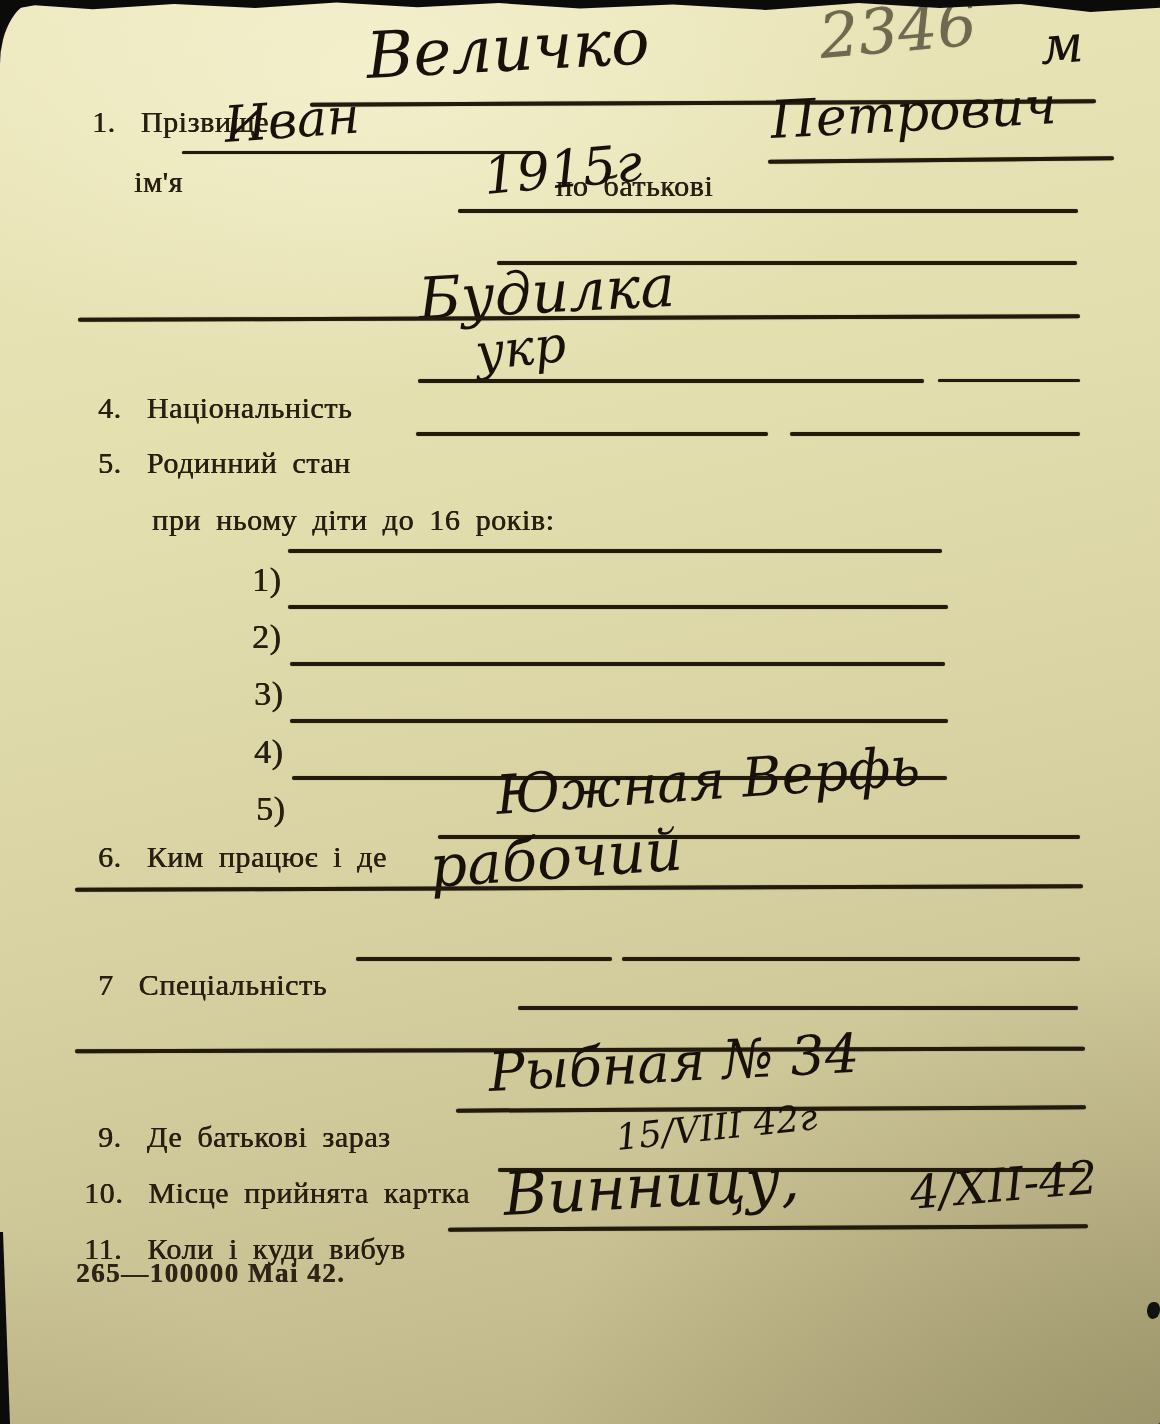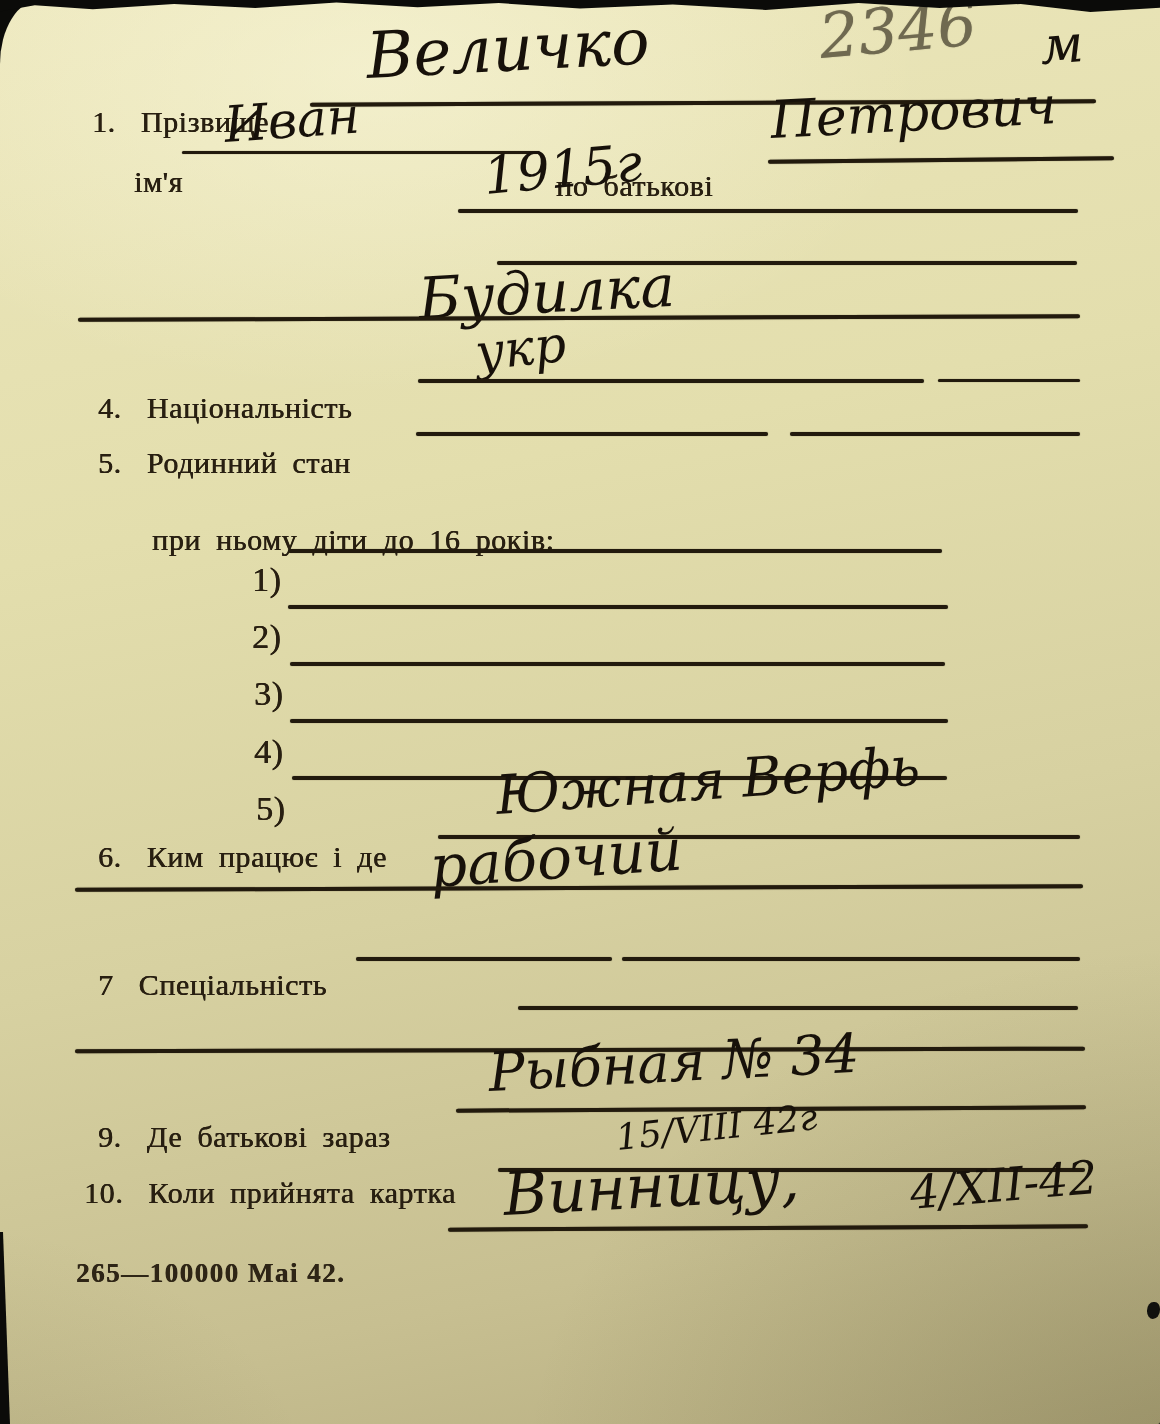--- a/index.html
+++ b/index.html
@@ -84,21 +84,21 @@
   <span class="hw" style="left:478px;top:328px;font-size:50px;transform:rotate(-6deg)">укр</span>
   <div class="rule" style="left:418px;top:379px;width:506px"></div>
   <div class="rule thin" style="left:938px;top:379px;width:142px"></div>
 
   <div class="lbl" style="left:98px;top:407px">
     <span class="num">5.</span><span>Родинний стан</span>
   </div>
   <div class="rule" style="left:416px;top:432px;width:352px"></div>
   <div class="rule" style="left:790px;top:432px;width:290px"></div>
 
-  <div class="lbl" style="left:152px;top:484px">при ньому діти до 16 років:</div>
+  <div class="lbl" style="left:152px;top:464px">при ньому діти до 16 років:</div>
 
   <div class="lbl" style="left:252px;top:522px;font-size:34px">1)</div>
   <div class="rule" style="left:288px;top:549px;width:654px"></div>
   <div class="lbl" style="left:252px;top:579px;font-size:34px">2)</div>
   <div class="rule" style="left:288px;top:605px;width:660px"></div>
   <div class="lbl" style="left:254px;top:636px;font-size:34px">3)</div>
   <div class="rule" style="left:290px;top:662px;width:655px"></div>
   <div class="lbl" style="left:254px;top:694px;font-size:34px">4)</div>
   <div class="rule" style="left:290px;top:719px;width:658px"></div>
   <div class="lbl" style="left:256px;top:751px;font-size:34px">5)</div>
@@ -121,25 +121,28 @@
   <div class="rule" style="left:518px;top:1006px;width:560px"></div>
   <div class="rule" style="left:75px;top:1048px;width:1010px;transform:rotate(-.15deg)"></div>
 
   <div class="lbl" style="left:98px;top:1081px">
     <span class="num">9.</span><span>Де батькові зараз</span>
   </div>
   <span class="hw" style="left:490px;top:1046px;font-size:54px;transform:rotate(-3deg)">Рыбная № 34</span>
   <div class="rule" style="left:456px;top:1107px;width:630px;transform:rotate(-.3deg)"></div>
 
   <div class="lbl" style="left:84px;top:1137px">
-    <span class="num">10.</span><span>Коли прийнята картка</span>
+    <span class="num">10.</span><span>Місце прийнята картка</span>
   </div>
   <span class="hw" style="left:618px;top:1120px;font-size:36px;transform:rotate(-6deg)">15/VIII 42г</span>
   <div class="rule" style="left:498px;top:1168px;width:587px"></div>
 
+  <div class="lbl" style="left:84px;top:1193px">
+    <span class="num">11.</span><span>Коли і куди вибув</span>
+  </div>
   <span class="hw" style="left:505px;top:1164px;font-size:60px;transform:rotate(-3deg)">Винницу,</span>
   <span class="hw" style="left:912px;top:1170px;font-size:46px;transform:rotate(-5deg)">4/XII-42</span>
   <div class="rule" style="left:448px;top:1226px;width:640px;transform:rotate(-.3deg)"></div>
 
   <div class="imprint" style="left:76px;top:1258px">265—100000 Mai 42.</div>
 </div>
 
 <div class="edge-top"></div>
 <div class="edge-left-b"></div>
 <div class="speck"></div>

